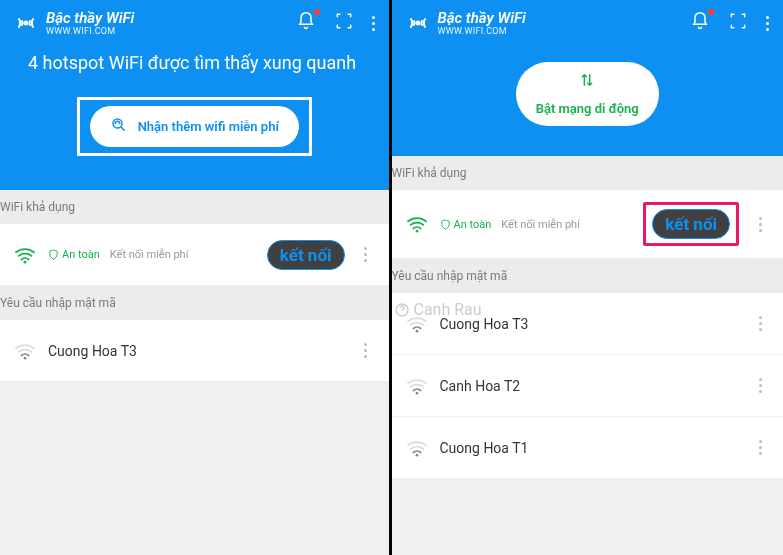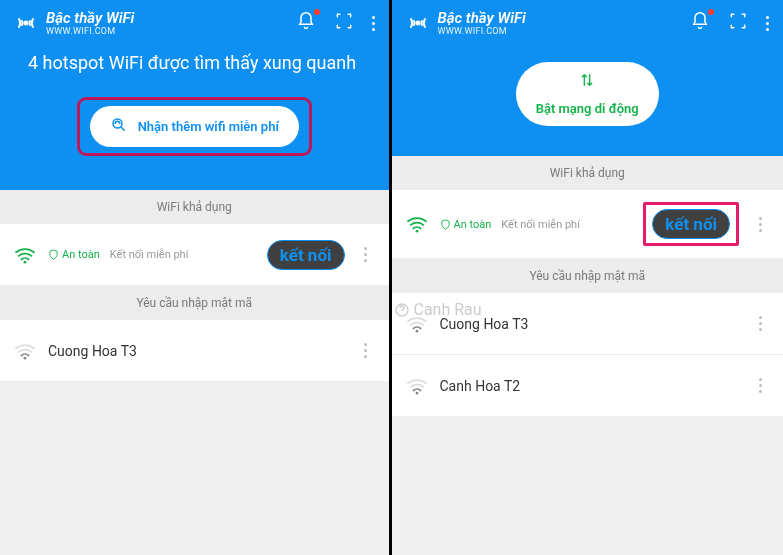--- a/index.html
+++ b/index.html
@@ -10,25 +10,25 @@
   .topbar { display: flex; align-items: center; gap: 8px; }
   .brand-icon svg { display: block; }
   .brand-texts { flex: 1; line-height: 1.1; }
   .brand-title { font-size: 15px; font-weight: 600; font-style: italic; }
   .brand-sub { font-size: 9px; opacity: 0.9; letter-spacing: 0.3px; }
   .top-actions { display: flex; align-items: center; gap: 18px; }
   .icon-btn { position: relative; cursor: pointer; }
   .red-dot { position: absolute; top: -2px; right: -4px; width: 6px; height: 6px; background: #ff3b30; border-radius: 50%; }
   .hero-text { font-size: 18px; font-weight: 400; margin: 16px 14px 24px; }
   .cta-wrap { display: flex; justify-content: center; padding-bottom: 24px; }
-  .cta-hl-red { border: 3px solid #be185d; padding: 6px 10px; border-radius: 9px; }
+  .cta-hl-red { border: 3px solid #ffffff; padding: 6px 10px; border-radius: 1px; }
   .cta-btn { background: #fff; border-radius: 999px; padding: 10px 20px; display: flex; align-items: center; gap: 10px; font-size: 13px; font-weight: 600; cursor: pointer; }
   .cta-btn.blue-text { color: #0e90f2; }
   .cta-btn.green-text { color: #16b24b; flex-direction: column; }
-  .section-header { background: #ececec; color: #7a7a7a; font-size: 12px; padding: 10px 14px; text-align: center; }
+  .section-header { background: #ececec; color: #7a7a7a; font-size: 12px; padding: 10px 0; }
   .wifi-row { background: #fff; display: flex; align-items: center; padding: 12px 14px; gap: 12px; border-bottom: 1px solid #eee; min-height: 62px; }
   .wifi-signal { width: 22px; display: flex; justify-content: center; }
   .wifi-meta { flex: 1; display: flex; flex-direction: column; gap: 2px; }
   .wifi-tags { display: flex; align-items: center; gap: 10px; font-size: 11px; }
   .tag-safe { color: #16b24b; display: flex; align-items: center; gap: 3px; }
   .tag-free { color: #999; }
   .wifi-name { font-size: 14px; color: #333; }
   .connect-btn { border: 1.5px solid #0e90f2; color: #0e90f2; background: #404040; border-radius: 999px; padding: 4px 12px; font-size: 17px; font-weight: 700; cursor: pointer; }
   .hl-pink { border: 3px solid #e51a6b; padding: 4px 6px; border-radius: 2px; }
   .more-btn { width: 18px; display: flex; justify-content: center; cursor: pointer; color: #bbb; }
@@ -273,14 +273,34 @@
         <div class="wifi-name">Canh Hoa T2</div>
       </div>
     <div class="more-btn">
         <div class="dots-v">
           <span></span>
           <span></span>
           <span></span>
         </div>
       </div>
   </div>
+  <div class="wifi-row">
+    <div class="wifi-signal">
+      <svg width="22" height="18" viewBox="0 0 24 20" fill="none" stroke-linecap="round">
+          <path d="M2 7a16 16 0 0 1 20 0" stroke="#ddd" stroke-width="2"></path>
+          <path d="M5 11a11 11 0 0 1 14 0" stroke="#ddd" stroke-width="2"></path>
+          <path d="M8 15a6 6 0 0 1 8 0" stroke="#888" stroke-width="2"></path>
+          <circle cx="12" cy="18" r="1.5" fill="#888"></circle>
+        </svg>
+    </div>
+    <div class="wifi-meta">
+        <div class="wifi-name">Cuong Hoa T1</div>
+      </div>
+    <div class="more-btn">
+        <div class="dots-v">
+          <span></span>
+          <span></span>
+          <span></span>
+        </div>
+      </div>
+  </div>
   <div class="spacer"></div>
 </div>
 
 </body></html>

